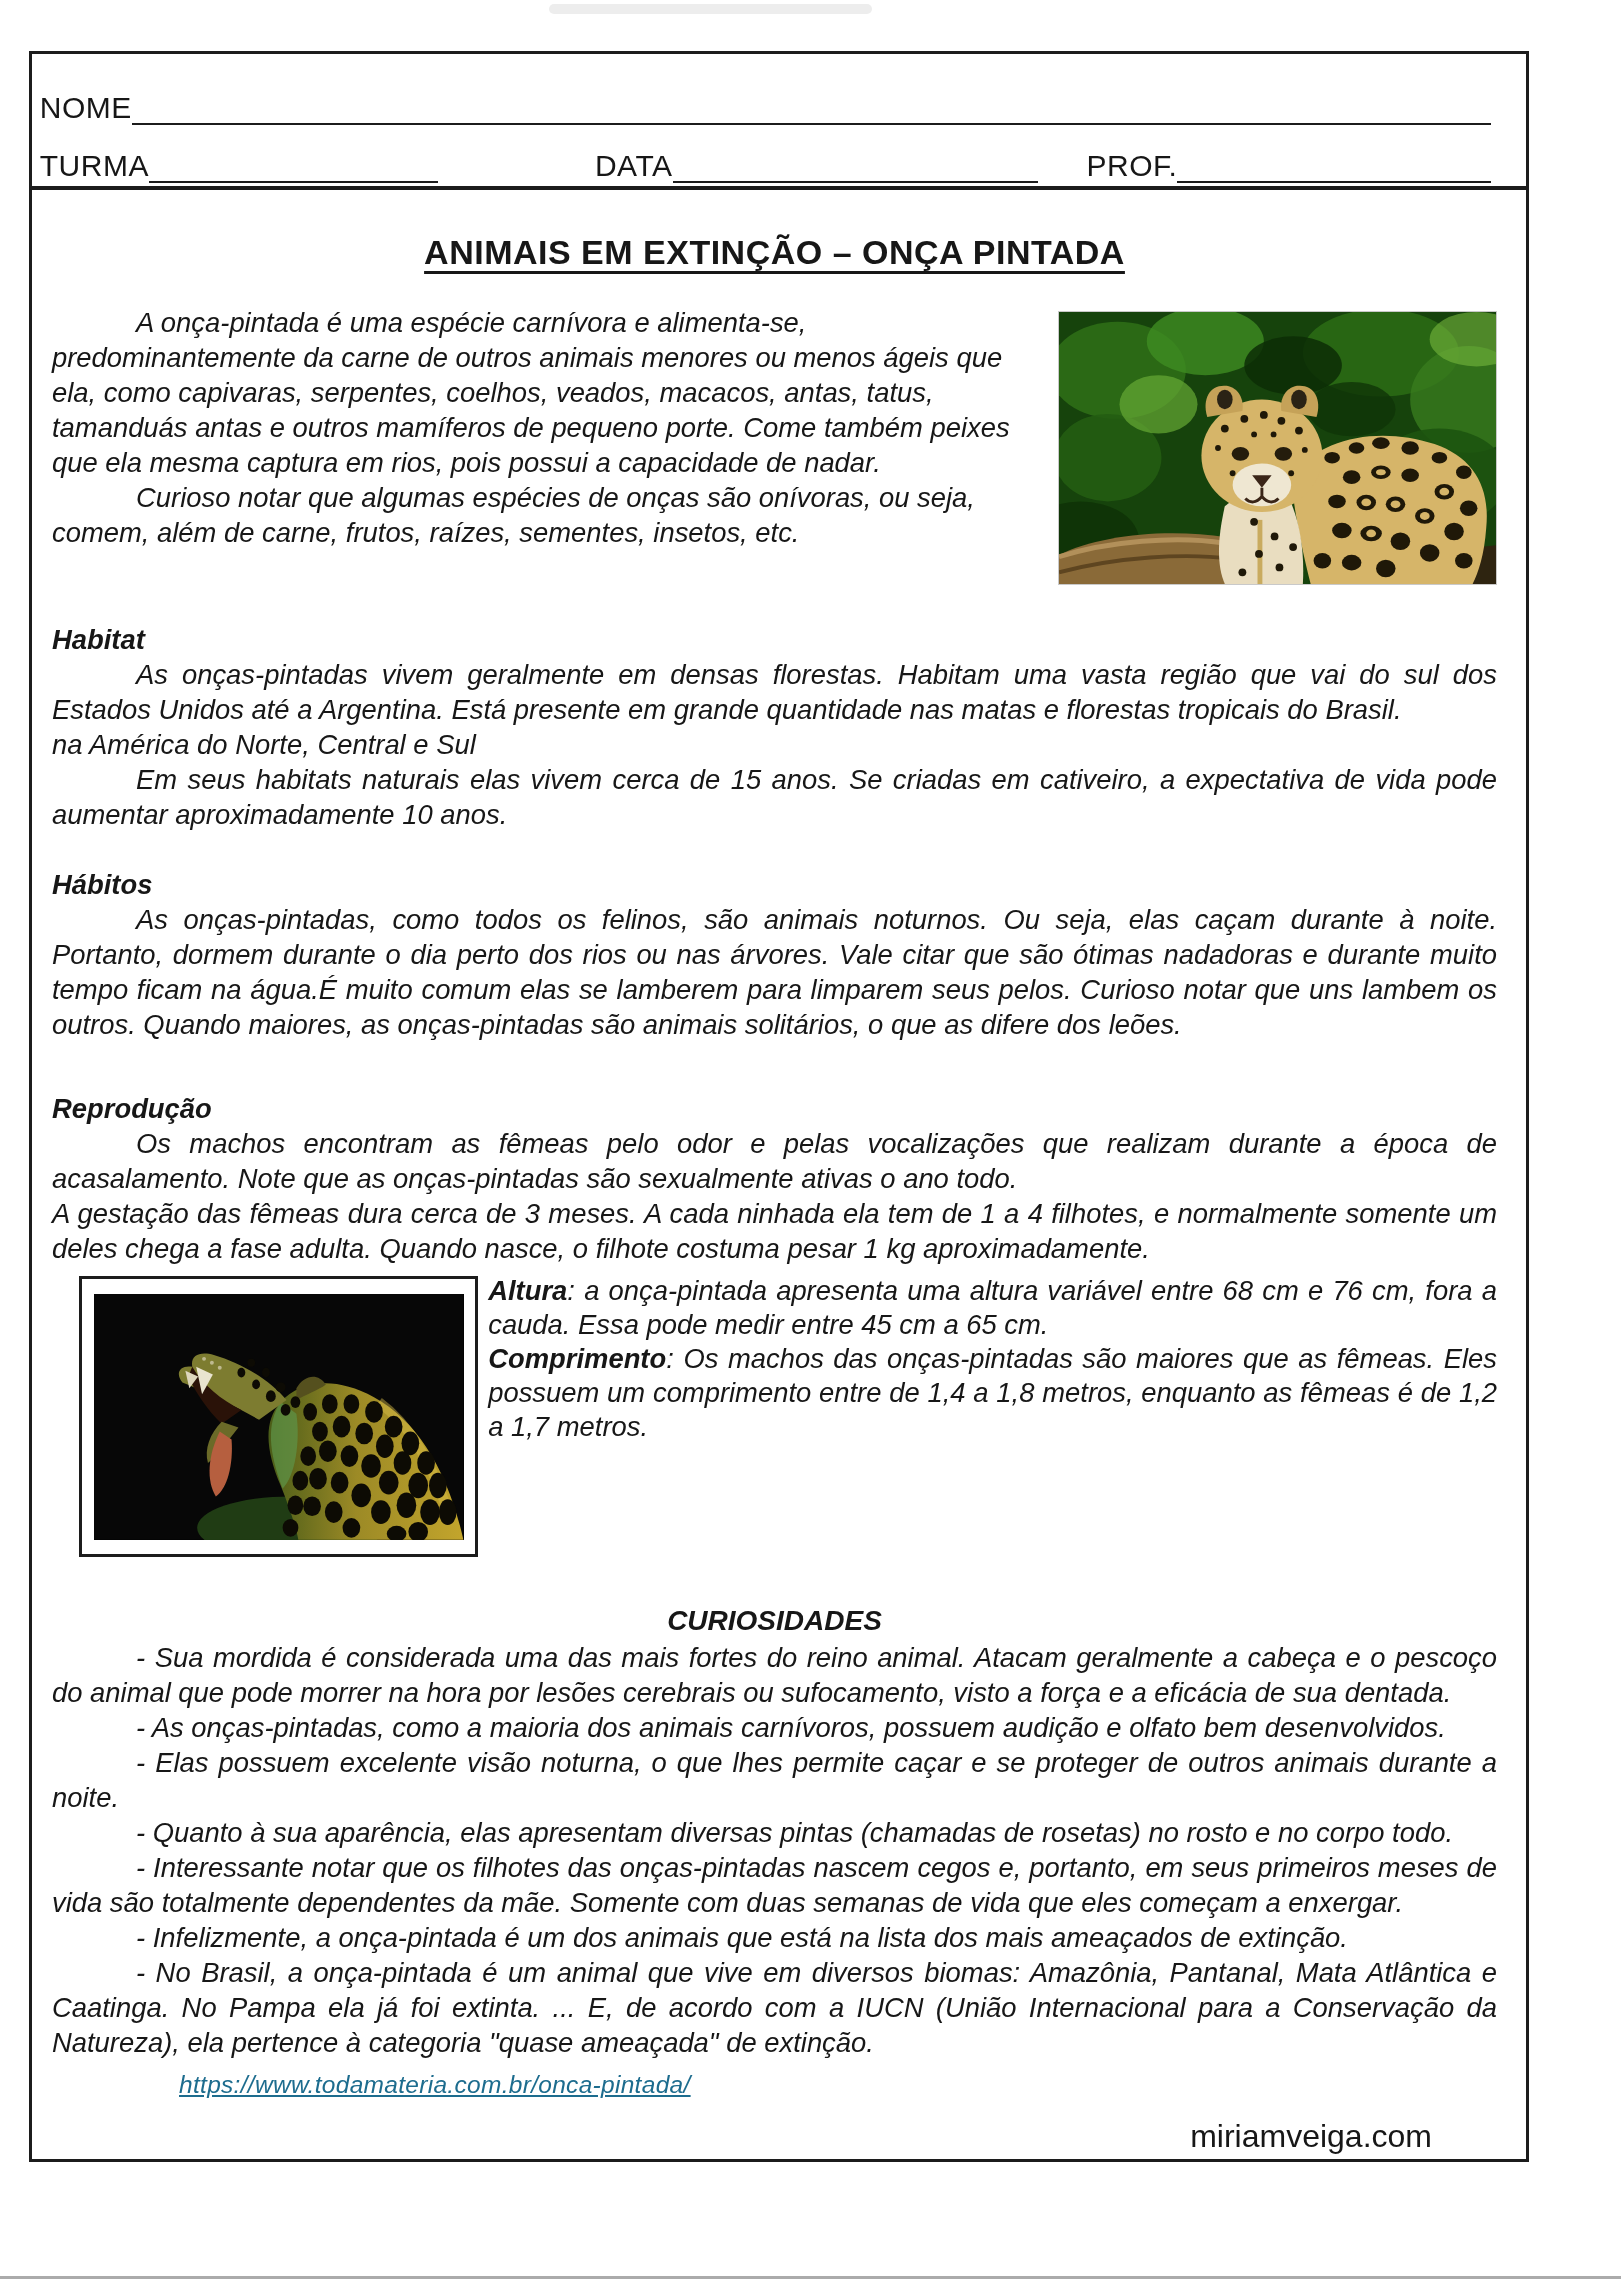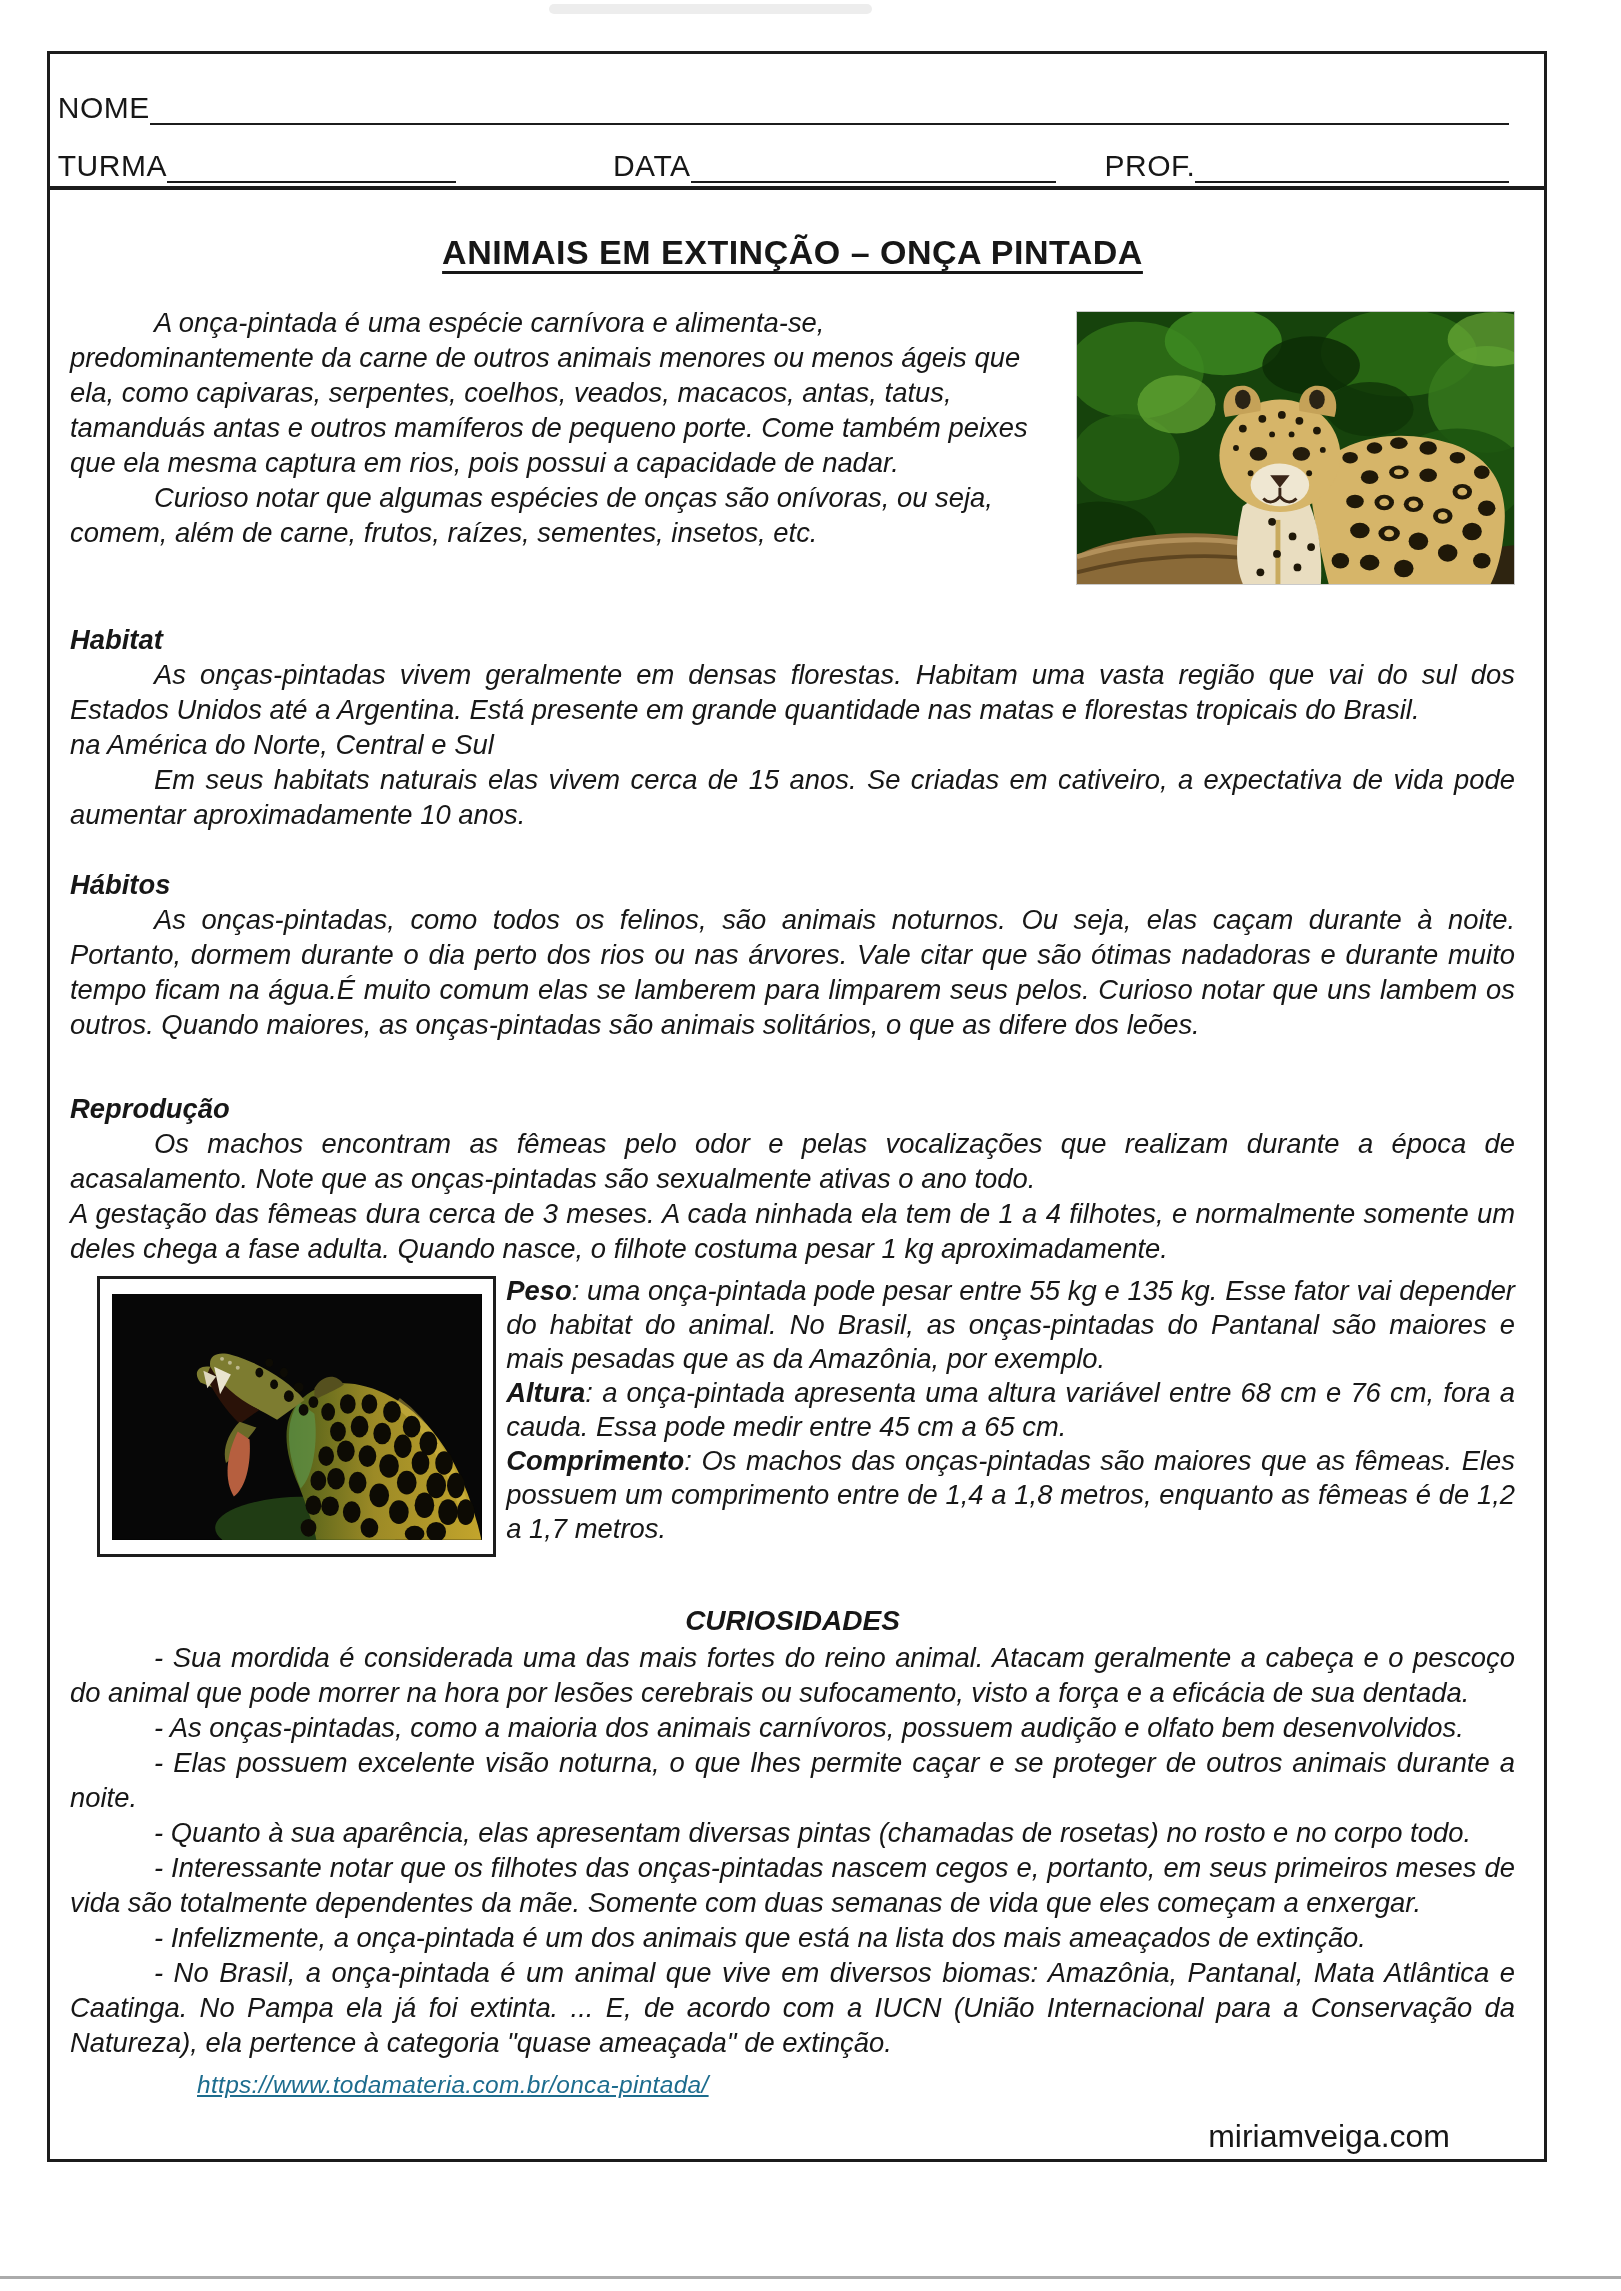--- a/index.html
+++ b/index.html
@@ -1,19 +1,19 @@
 <!DOCTYPE html>
 <html><head>
 <meta charset="utf-8">
 <style>
   html,body{margin:0;padding:0;background:#ffffff;}
   .page{position:relative;width:1621px;height:2292px;background:#fff;overflow:hidden;
         font-family:"Liberation Sans","DejaVu Sans",sans-serif;color:#171717;}
   .smudge{position:absolute;left:549px;top:3.9px;width:323px;height:9.8px;background:#ededed;border-radius:5.9px;}
-  .sheet{position:absolute;left:47px;top:51px;width:1494px;height:2105px;border:3.9px solid #1c1c1c;box-sizing:content-box;background:#fff;}
+  .sheet{position:absolute;left:29px;top:51px;width:1494px;height:2105px;border:3.9px solid #1c1c1c;box-sizing:content-box;background:#fff;}
   
   .hdr{height:136px;border-bottom:4.9px solid #1c1c1c;box-sizing:border-box;padding:23.5px 35px 0 7.8px;}
   .hrow{display:flex;align-items:flex-end;}
   .hrow1{height:47px;}
   .hrow2{height:51px;margin-top:7.8px;}
   .hlabel{font-size:30px;letter-spacing:0.5px;line-height:1;padding-bottom:2px;white-space:nowrap;}
   .hline{border-bottom:2.9px solid #1c1c1c;height:9.8px;}
   .l-nome{flex:1;}
   .l-turma{width:289px;flex:none;margin-right:157px;}
   .l-data{width:365px;flex:none;margin-right:49px;}
@@ -254,21 +254,20 @@
                   <ellipse cx="205" cy="110" rx="5" ry="6"></ellipse>
               </g>
               <g fill="#cfc9a8" opacity=".8">
                 <circle cx="112" cy="66" r="2"></circle>
                   <circle cx="120" cy="70" r="2"></circle>
                   <circle cx="128" cy="75" r="2"></circle>
               </g>
             </svg>
           </div>
         </div>
-        <p class="just"><b>Peso</b><span>: uma onça-pintada pode pesar entre 55 kg e 135 kg. Esse fator vai depender do habitat do animal. No Brasil, as onças-pintadas do Pantanal são maiores e mais pesadas que as da Amazônia, por exemplo.</span></p>
         <p class="just"><b>Altura</b><span>: a onça-pintada apresenta uma altura variável entre 68 cm e 76 cm, fora a cauda. Essa pode medir entre 45 cm a 65 cm.</span></p>
         <p class="just"><b>Comprimento</b><span>: Os machos das onças-pintadas são maiores que as fêmeas. Eles possuem um comprimento entre de 1,4 a 1,8 metros, enquanto as fêmeas é de 1,2 a 1,7 metros.</span></p>
       </div>
 
       <div class="curio">
         <p class="ch">CURIOSIDADES</p>
         <p class="ind just">- Sua mordida é considerada uma das mais fortes do reino animal. Atacam geralmente a cabeça e o pescoço do animal que pode morrer na hora por lesões cerebrais ou sufocamento, visto a força e a eficácia de sua dentada.</p>
         <p class="ind just">- As onças-pintadas, como a maioria dos animais carnívoros, possuem audição e olfato bem desenvolvidos.</p>
         <p class="ind just">- Elas possuem excelente visão noturna, o que lhes permite caçar e se proteger de outros animais durante a noite.</p>
         <p class="ind just">- Quanto à sua aparência, elas apresentam diversas pintas (chamadas de rosetas) no rosto e no corpo todo.</p>

